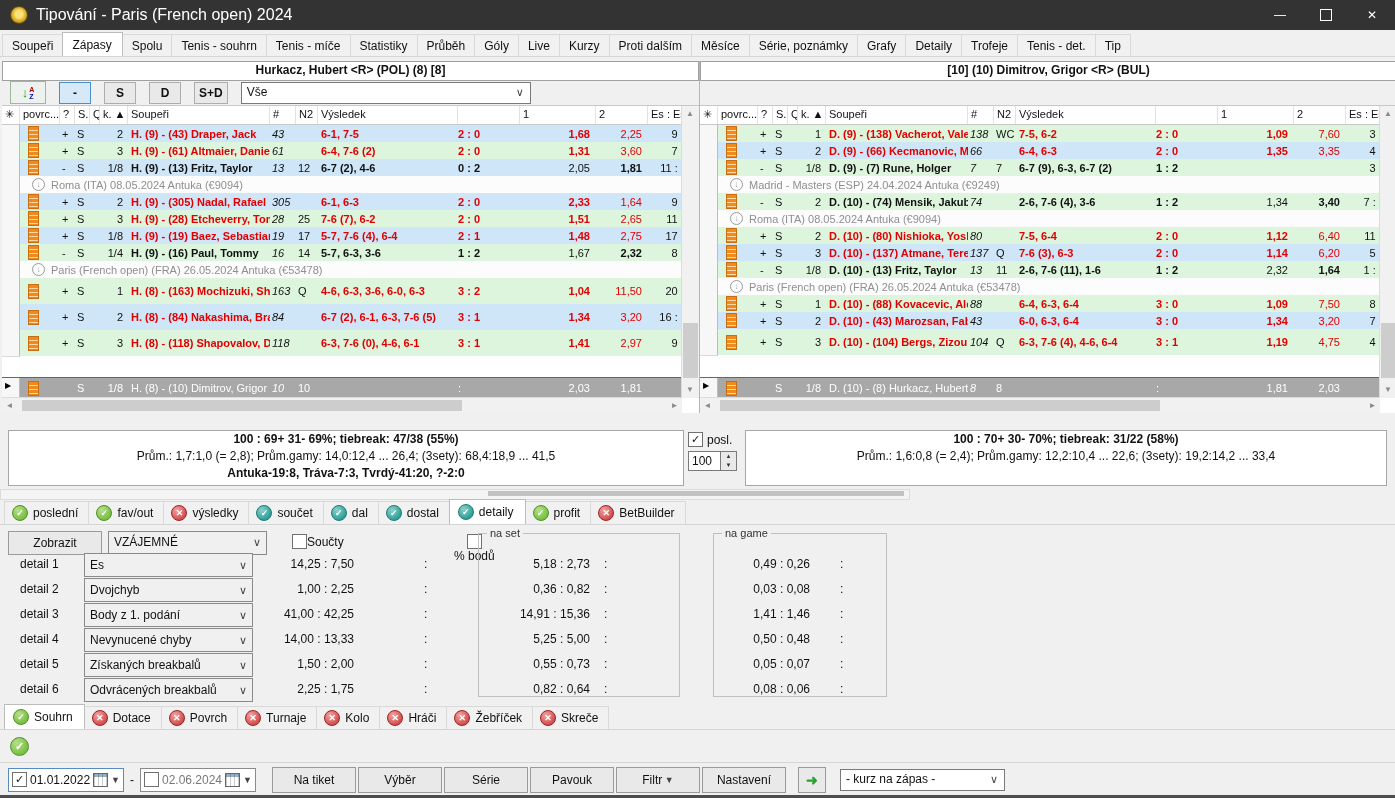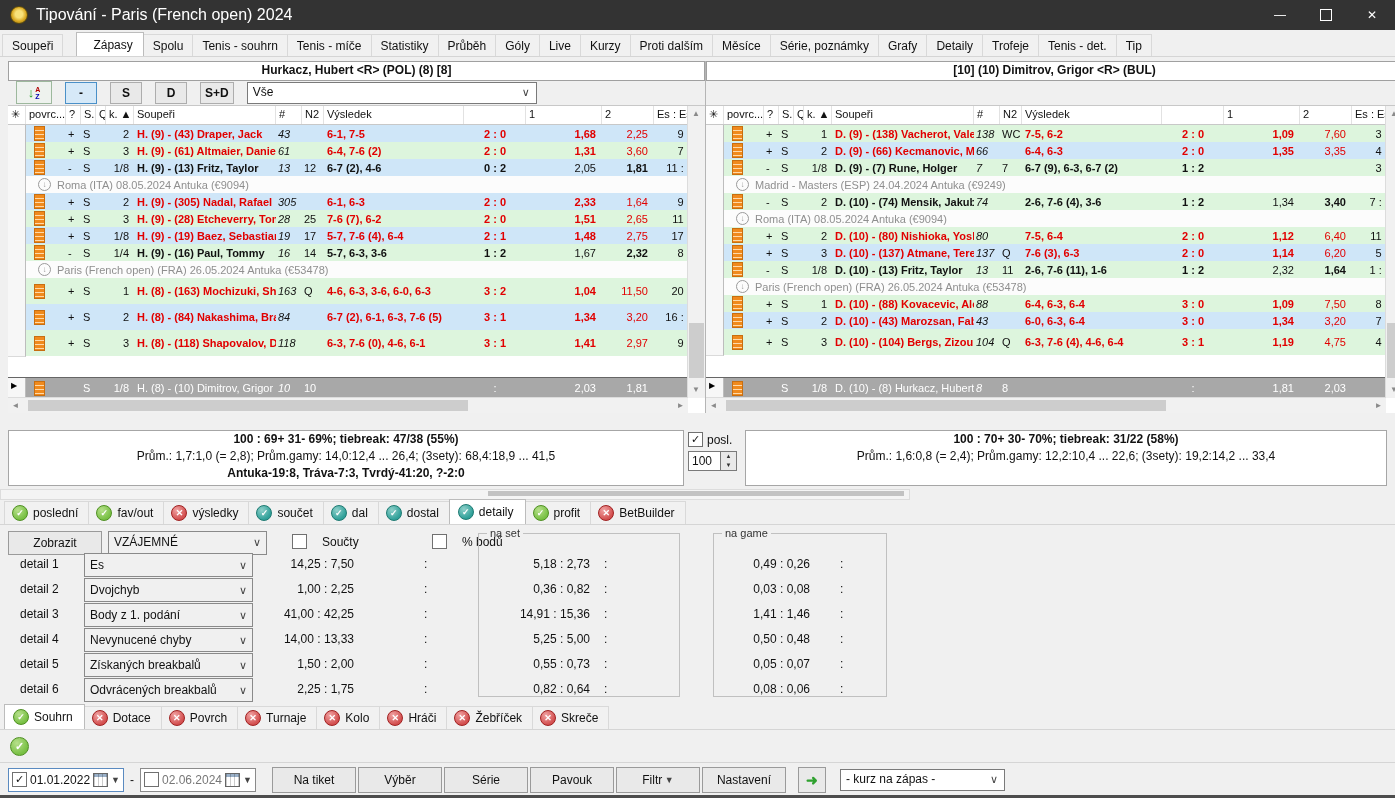--- a/index.html
+++ b/index.html
@@ -7,23 +7,23 @@
   
   .titlebar{position:absolute;top:0;left:0;right:0;height:30px;background:#333333;color:#fff;display:flex;align-items:center;}
   .appicon{width:16px;height:16px;border-radius:50%;background:radial-gradient(circle at 50% 45%, #f8e27a 0 30%, #d9a820 60%, #8a6a10 100%);margin:0 8px 0 10px;border:1px solid #5a4a10;}
   .wtitle{font-size:16px;}
   .winbtns{margin-left:auto;display:flex;height:30px;}
   .winbtn{width:46px;height:30px;display:flex;align-items:center;justify-content:center;color:#fff;font-size:12px;}
   .maxglyph{width:10px;height:10px;border:1px solid #fff;display:inline-block;}
   
   .tabstrip{position:absolute;top:30px;left:0;right:0;height:26px;background:#f0f0f0;border-bottom:1px solid #d5d5d5;display:flex;align-items:flex-end;padding-left:2px;}
   .tab{padding:4px 9px 3px 9px;border:1px solid #d9d9d9;border-bottom:none;background:#f1f1f1;font-size:12px;white-space:nowrap;position:relative;margin-right:-1px;}
-  .tab.active{background:#fff;border-color:#bcbcbc;padding:5px 10px 4px 16px;z-index:2;margin-left:14px;}
+  .tab.active{background:#fff;border-color:#bcbcbc;padding:5px 10px 4px 9px;z-index:2;}
   
-  .panels{position:absolute;top:61px;left:8px;width:1214px;height:352px;}
+  .panels{position:absolute;top:61px;left:2px;width:1214px;height:352px;}
   .panel{position:absolute;top:0;height:352px;background:#f0f0f0;}
   #left-table{left:0;width:697px;border-right:1px solid #b5b5b5;}
   #right-table{left:698px;width:697px;}
   .p-title{position:absolute;top:0;left:0;right:0;height:18px;border:1px solid #a0a0a0;background:#fff;text-align:center;font-weight:bold;font-size:12px;line-height:17px;overflow:hidden;}
   .p-toolbar{position:absolute;top:20px;left:0;right:0;height:23px;display:flex;align-items:center;gap:13px;padding-left:8px;background:#f0f0f0;}
   .sortbtn{width:34px;height:21px;background:#eef2ee;border:1px solid #9db89d;display:flex;align-items:center;justify-content:center;gap:1px;}
   .sortarrow{color:#1e9e1e;font-weight:bold;font-size:13px;line-height:10px;}
   .sortletters{display:flex;flex-direction:column;font-size:7px;font-weight:bold;line-height:7px;}
   .sA{color:#b00000;} .sZ{color:#0000b0;}
   .seg{min-width:22px;height:20px;border:1px solid #adadad;background:#e9e9e9;display:flex;align-items:center;justify-content:center;font-weight:bold;font-size:12px;padding:0 4px;}
@@ -45,21 +45,21 @@
   .cg{background:#f7f7f7;border-right:1px solid #bdbdbd;border-bottom:1px solid #dadada;height:100%;font-size:8px;line-height:16px;color:#222;padding-left:3px;}
   .ci{padding-left:8px;}
   .oicon{display:inline-block;width:9px;height:13px;background:repeating-linear-gradient(#f08a1d 0 3px,#ffd9a8 3px 4px);border:1px solid #c86e10;vertical-align:middle;}
   .cpm,.cs{text-align:left;padding-left:2px;}
   .ck{text-align:right;padding-right:5px;}
   .cname{padding-left:3px;font-weight:bold;}
   .cnum{font-style:italic;padding-left:2px;}
   .cn2{padding-left:2px;}
   .cres{padding-left:3px;font-weight:bold;}
   .tall .cres{white-space:normal;line-height:12px;}
-  .csc{text-align:center;font-weight:bold;}
+  .csc{text-align:left;font-weight:bold;}
   .co1,.co2{text-align:right;padding-right:6px;}
   .co1.b,.co2.b{font-weight:bold;}
   .ces{text-align:right;padding-right:4px;}
   .row.w .cname,.row.w .cres,.row.w .csc,.row.w .co1,.row.w .co2{color:#e10000;}
   .row.grp{background:#fcfcfc;color:#8f8f8f;height:17px;}
   .glab{grid-column:2/-1;padding-left:12px;display:flex;align-items:center;gap:6px;}
   .gicon{display:inline-flex;width:11px;height:11px;border:1px solid #9a9a9a;border-radius:50%;align-items:center;justify-content:center;font-size:8px;color:#9a9a9a;line-height:9px;}
   .selwrap{position:absolute;bottom:16px;left:0;width:680px;height:20px;}
   .row.sel{height:20px;background:#a8a8a8;color:#fff;border-top:1px solid #666;border-bottom:1px solid #666;}
   .row.sel .cg{background:#f7f7f7;color:#000;}
@@ -95,22 +95,22 @@
   .circ.check-green{background:radial-gradient(circle at 35% 30%, #b7e08c, #78c043 70%);border:1px solid #4f9022;}
   .circ.check-teal{background:radial-gradient(circle at 35% 30%, #8fd0ca, #2fa099 70%);border:1px solid #1d7a72;}
   .circ.x-red{background:radial-gradient(circle at 35% 30%, #f0a3a3, #d34f4f 70%);border:1px solid #a02020;}
   
   .detpanel{position:absolute;top:525px;left:0;right:0;height:178px;background:#f0f0f0;}
   .btn{display:inline-flex;align-items:center;justify-content:center;background:#e9e9e9;border:1px solid #9a9a9a;font-size:12px;}
   #btn-show{position:absolute;left:8px;top:6px;width:92px;height:22px;}
   .wsel{position:absolute;height:22px;background:#f0f0f0;border:1px solid #8a8a8a;line-height:20px;padding-left:5px;font-size:12px;overflow:hidden;white-space:nowrap;}
   .wsel .chev{position:absolute;right:5px;top:0;color:#444;font-size:11px;}
   #sel-mode{left:108px;top:6px;width:152px;}
-  .dcb{position:absolute;top:9px;display:flex;align-items:center;gap:15px;font-size:12px;}
-  #cb-sums{left:292px;} #cb-pct{left:432px;}
+  .dcb{position:absolute;top:9px;display:flex;align-items:center;gap:0;font-size:12px;}
+  #cb-sums{left:292px;} #cb-pct{left:454px;flex-direction:column;}
   fieldset.grp{position:absolute;top:2px;height:168px;border:1px solid #c0c0c0;margin:0;padding:0;background:transparent;}
   fieldset.grp legend{font-size:11px;color:#333;margin-left:8px;padding:0 3px;}
   #fs-set{left:478px;width:200px;} #fs-game{left:713px;width:172px;}
   .drow{position:absolute;left:0;right:0;height:22px;}
   .drow span{position:absolute;top:0;line-height:22px;font-size:12px;}
   .dlabel{left:20px;}
   .dselw{left:84px;width:162px;}
   .dval{left:250px;width:104px;text-align:right;}
   .dcolon{left:424px;}
   .dsetval{left:492px;width:98px;text-align:right;}

